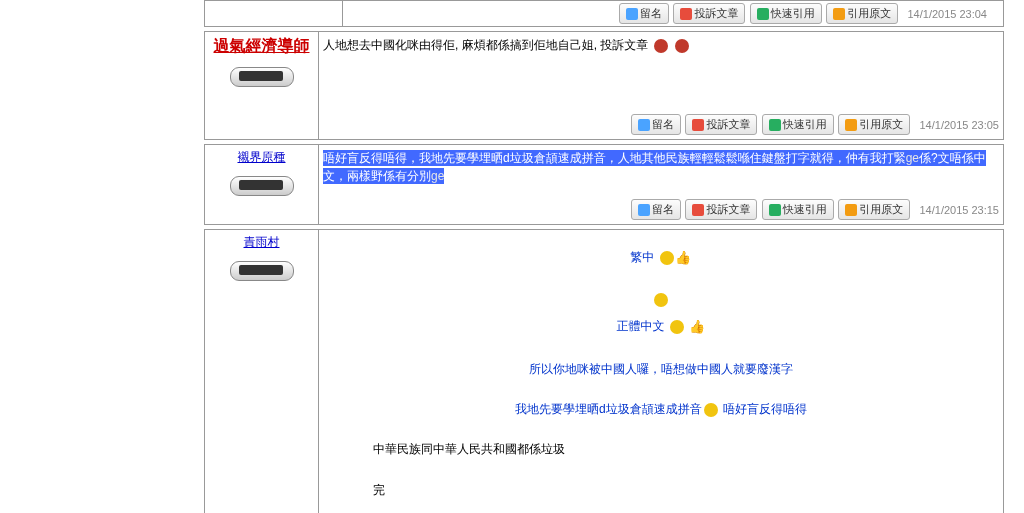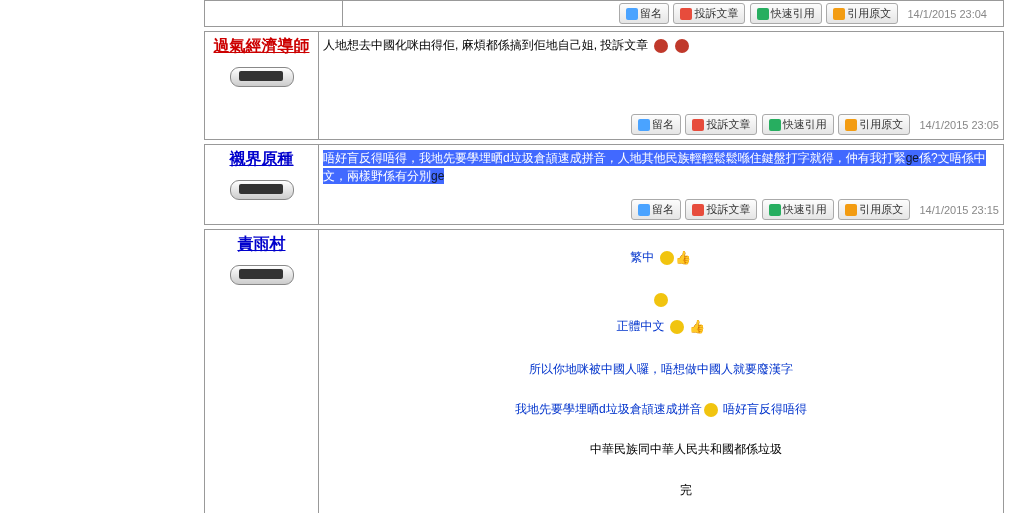--- a/index.html
+++ b/index.html
@@ -1,43 +1,43 @@
 <!DOCTYPE html>
 <html><head>
 <meta charset="utf-8">
 <style>
 body{margin:0;padding:0;font-family:Arial,"Microsoft YaHei",sans-serif;font-size:12px;background:#fff}
 .container{width:1024px;margin:0 auto}
 .post-table{border-collapse:collapse;width:800px;margin-left:204px;margin-bottom:4px}
 .post-table td{border:1px solid #999;vertical-align:top;padding:4px}
 .author-cell{width:105px;text-align:center;padding:6px 4px}
 .author-name{color:#c00;text-decoration:underline;font-size:16px;font-weight:bold}
-.author-name2{color:#00c;text-decoration:underline;font-size:16px;font-weight:bold}
+.author-name2{color:#00c;text-decoration:underline;font-size:12px;font-weight:normal}
 .badge{display:inline-block;margin-top:10px;width:62px;height:18px;background:linear-gradient(#fff,#ccc);border:1px solid #888;border-radius:9px;position:relative}
 .badge::before{content:"";position:absolute;left:8px;top:3px;width:44px;height:10px;background:#333;border-radius:2px}
 .content-cell{padding:6px 8px;min-height:60px}
 .post-body{color:#000;line-height:1.5}
 .highlight{background:#4169ff;color:#fff;padding:1px 0}
-.highlight .orange{color:#0f172a}
+.highlight .orange{color:#e5e5e5}
 .footer-row td{padding:2px 16px}
 .footer-actions{text-align:right;white-space:nowrap}
 .action-btn{display:inline-block;vertical-align:middle;margin-left:1px;padding:2px 6px;background:linear-gradient(#fdfdfd,#e5e5e5);border:1px solid #aaa;border-radius:3px;font-size:11px;color:#333;cursor:pointer}
 .action-btn .ic{display:inline-block;width:12px;height:12px;vertical-align:middle;margin-right:2px;border-radius:2px}
 .ic-blue{background:#4aa3ff}
 .ic-red{background:#e74c3c}
 .ic-green{background:#27ae60}
 .ic-orange{background:#f39c12}
 .timestamp{color:#888;font-size:11px;margin-left:6px;vertical-align:middle}
 .reply-block{color:#0033cc;text-align:center;line-height:2.2;padding:10px 0}
 .reply-black{color:#000}
 .emoji{display:inline-block;width:14px;height:14px;border-radius:50%;vertical-align:middle;margin:0 2px}
 .emoji-red{background:#c0392b}
 .emoji-yellow{background:#f1c40f}
 .emoji-thumb{display:inline-block;font-size:13px;vertical-align:middle}
-.reply-left{text-align:center;padding-left:50px}
+.reply-left{text-align:left;padding-left:50px}
 </style>
 </head>
 <body>
 
 <div class="container">
 
 <table class="post-table">
 <tbody>
         <tr class="footer-row">
           <td class="author-cell"></td>

